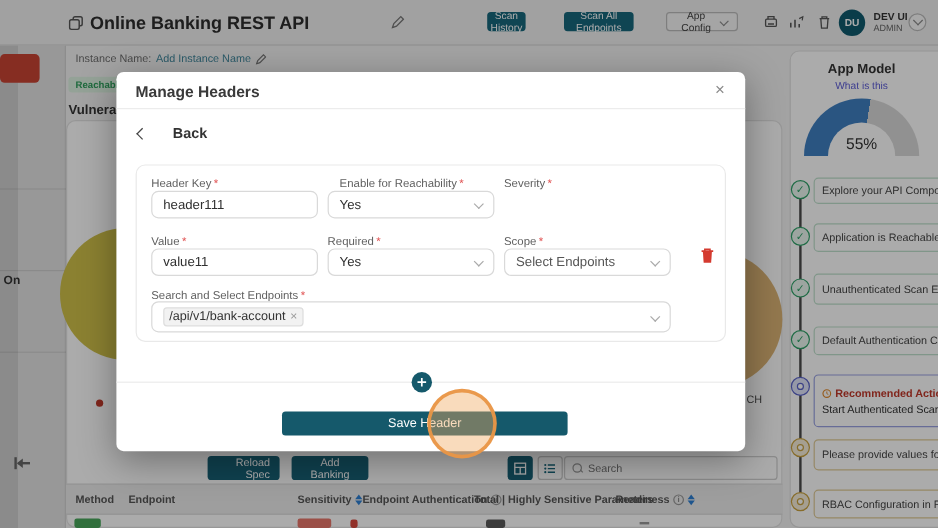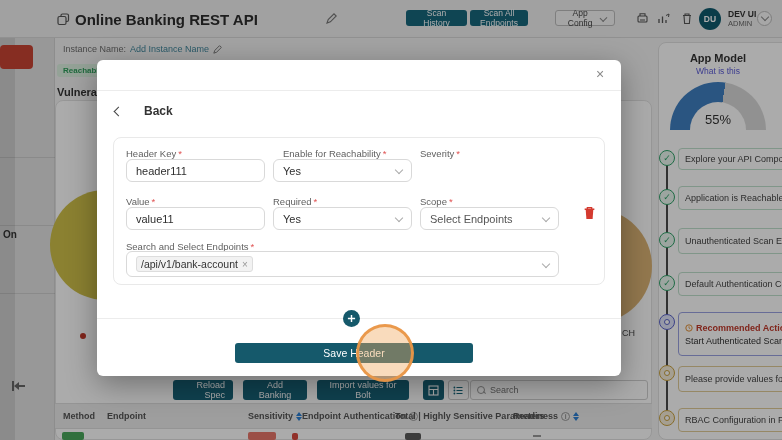--- a/index.html
+++ b/index.html
@@ -118,21 +118,21 @@
   <div class="abs topbar"></div>
   <svg class="abs" style="left:57px;top:13px;" width="13" height="13" viewBox="0 0 13 13">
       <rect x="1" y="3.5" width="8" height="8" rx="1.5" fill="none" stroke="#555" stroke-width="1.2"></rect>
       <path d="M4 3.5V2.5A1.5 1.5 0 0 1 5.5 1H10A1.5 1.5 0 0 1 11.5 2.5V7A1.5 1.5 0 0 1 10 8.5H9" fill="none" stroke="#555" stroke-width="1.2"></path>
     </svg>
   <div class="abs app-title">Online Banking REST API</div>
   <svg class="abs" style="left:326px;top:13px;" width="11" height="11" viewBox="0 0 11 11">
       <path d="M1 10l1.2-3.4L8 .8 10.2 3 4.4 8.8 1 10z" fill="none" stroke="#777" stroke-width="1.1"></path>
     </svg>
 
-  <button class="abs hbtn" style="left:406px;top:10px;width:61px;">Scan History</button>
+  <button class="abs hbtn" style="left:406px;top:10px;width:32px;">Scan History</button>
   <button class="abs hbtn" style="left:470px;top:10px;width:58px;">Scan All Endpoints</button>
   <button class="abs hbtn ghost" style="left:555px;top:10px;width:60px;">
       <span>App Config</span>
       <span class="chev" style="margin-top:-1px;"></span>
     </button>
 
   <svg class="abs" style="left:636px;top:12px;" width="13" height="13" viewBox="0 0 13 13">
       <rect x="2" y="4" width="9" height="6" rx="1" fill="none" stroke="#555" stroke-width="1.1"></rect>
       <path d="M4 4V1.8h5V4M4 8h5" fill="none" stroke="#555" stroke-width="1.1"></path>
     </svg>
@@ -177,21 +177,20 @@
   <div class="abs vuln">Vulnerabilities</div>
 
   <div class="abs main-card"></div>
   <div class="abs pie"></div>
   <div class="abs legend-dot"></div>
   <div class="abs tan-circle"></div>
   <div class="abs legend-frag">CH</div>
 
   <button class="abs tbtn" style="left:173px;top:380px;width:60px;text-align:right;">Reload Spec</button>
   <button class="abs tbtn" style="left:243px;top:380px;width:64px;">Add Banking</button>
-  <button class="abs tbtn" style="left:317px;top:380px;width:92px;">Import values for Bolt</button>
   <button class="abs icon-btn teal" style="left:423px;top:380px;">
     <svg width="11" height="11" viewBox="0 0 11 11">
         <rect x="1" y="1" width="9" height="9" fill="none" stroke="#fff" stroke-width="1.1"></rect>
         <path d="M1 4.5h9M5.5 4.5V10" stroke="#fff" stroke-width="1.1"></path>
       </svg>
   </button>
   <button class="abs icon-btn white" style="left:448px;top:380px;">
     <svg width="11" height="11" viewBox="0 0 11 11">
         <path d="M3.5 2.5h6M3.5 5.5h6M3.5 8.5h6" stroke="#17677c" stroke-width="1.2"></path>
         <circle cx="1.4" cy="2.5" r="0.9" fill="#17677c"></circle>
@@ -275,20 +274,21 @@
   <div class="abs step pend" style="left:659px;top:410px;">
       <span class="ring"></span>
     </div>
   <div class="abs stepbox pend" style="top:408px;height:24px;">
       <span>RBAC Configuration in Pro...</span>
     </div>
 
   <div class="abs backdrop"></div>
 
   <div class="abs modal">
+    <div class="m-title">Manage Headers</div>
     <button class="m-close"></button>
     <div class="m-div" style="top:30px;"></div>
 
     <button class="m-back">
         <span class="back-chev"></span>
         <span>Back</span>
       </button>
 
     <div class="fields-card">
       <div class="f-label req" style="left:12px;top:10px;">Header Key</div>

